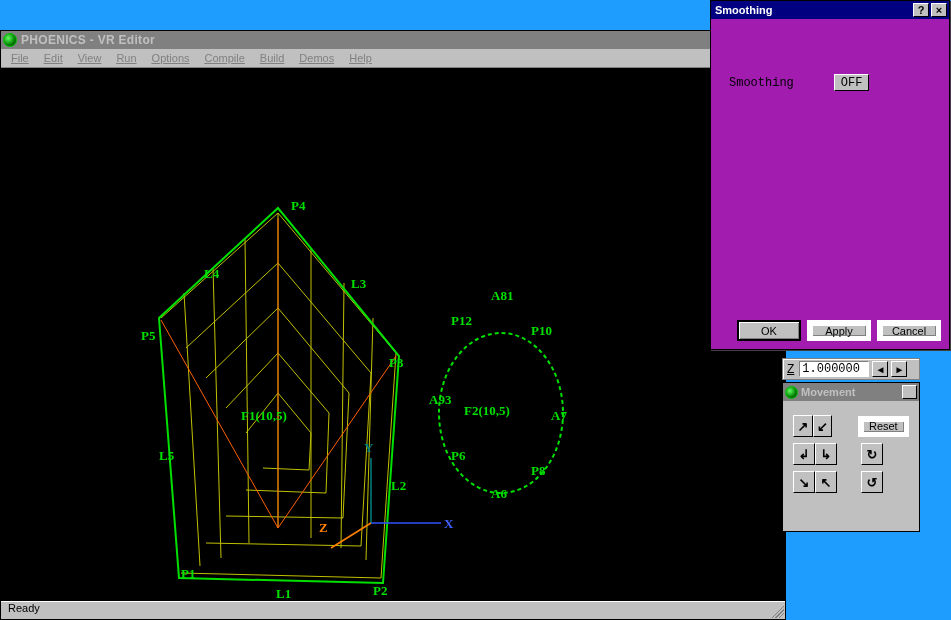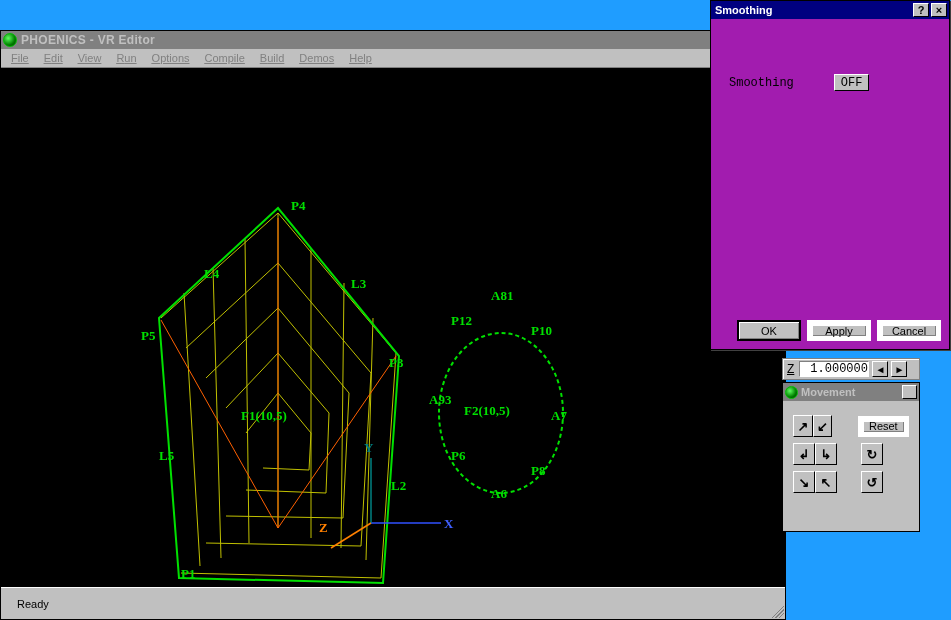--- a/index.html
+++ b/index.html
@@ -74,26 +74,26 @@
   .viewport .axis-z { color: #ff8000; }
   .viewport .caption {
     position: absolute;
     left: 160px; bottom: 8px;
     color: #fff;
     font-weight: bold;
     font-size: 13px;
     font-family: Arial, sans-serif;
   }
   .statusbar {
-    height: 32px;
+    height: 18px;
     background: #c0c0c0;
     border-top: 1px solid #fff;
-    padding-left: 16px;
-    display: flex;
-    align-items: center;
+    padding-left: 7px;
+    display: flex;
+    align-items: flex-start;
     position: relative;
   }
   .statusbar .grip {
     position: absolute; right: 1px; bottom: 1px;
     width: 14px; height: 14px;
     background:
       linear-gradient(135deg, transparent 55%, #808080 55% 60%, transparent 60% 67%, #808080 67% 72%, transparent 72% 79%, #808080 79% 84%, transparent 84%);
   }
   
   .dialog {
@@ -177,21 +177,21 @@
   .zbar .zlabel {
     text-decoration: underline; font-size: 12px; padding: 0 2px;
   }
   .zbar input {
     width: 70px; height: 16px;
     font-family: "Courier New", monospace;
     font-size: 12px;
     background:#fff;
     border: 1px solid #808080;
     border-right-color:#fff; border-bottom-color:#fff;
-    padding-left:10px;
+    padding-left:2px;
   }
   .spin-btn {
     width: 16px; height: 16px;
     background:#c0c0c0;
     border: 1px solid #000;
     border-top-color:#fff; border-left-color:#fff;
     font-size:10px;
     display:flex; align-items:center; justify-content:center;
     font-family: Arial;
   }

